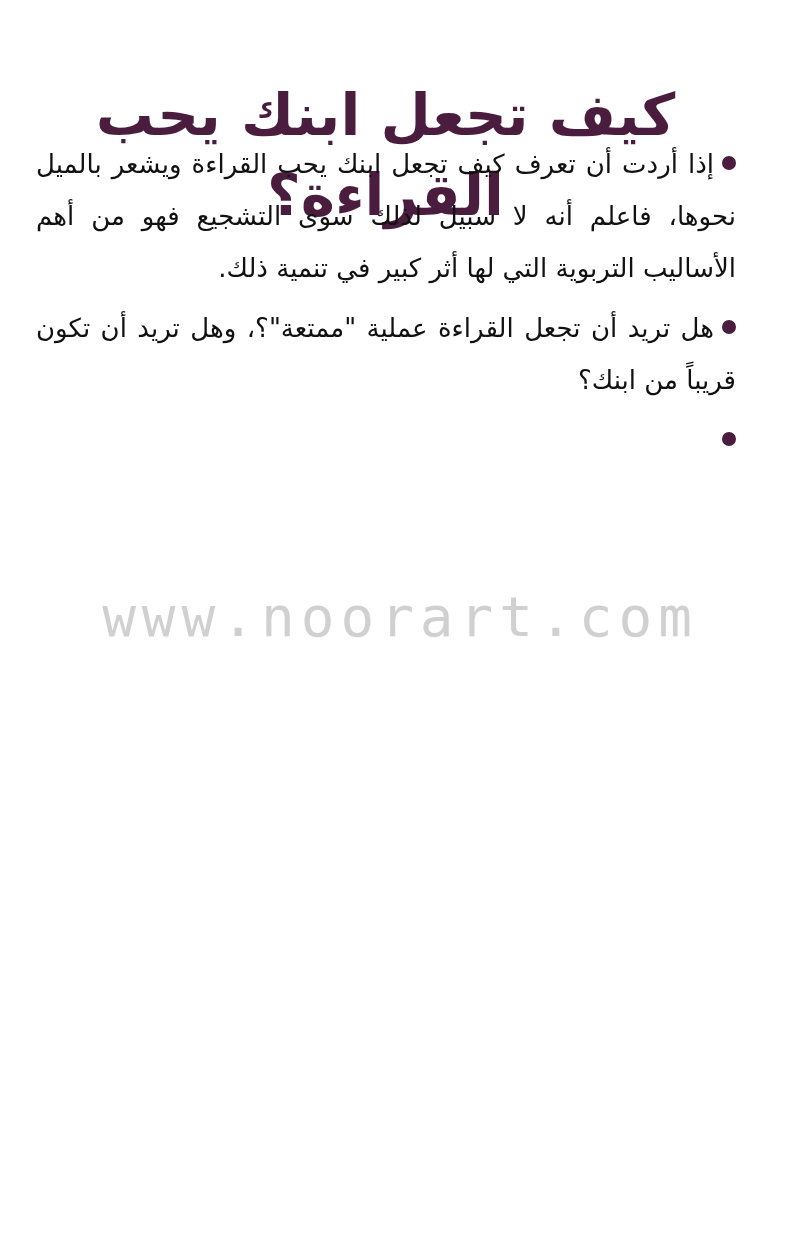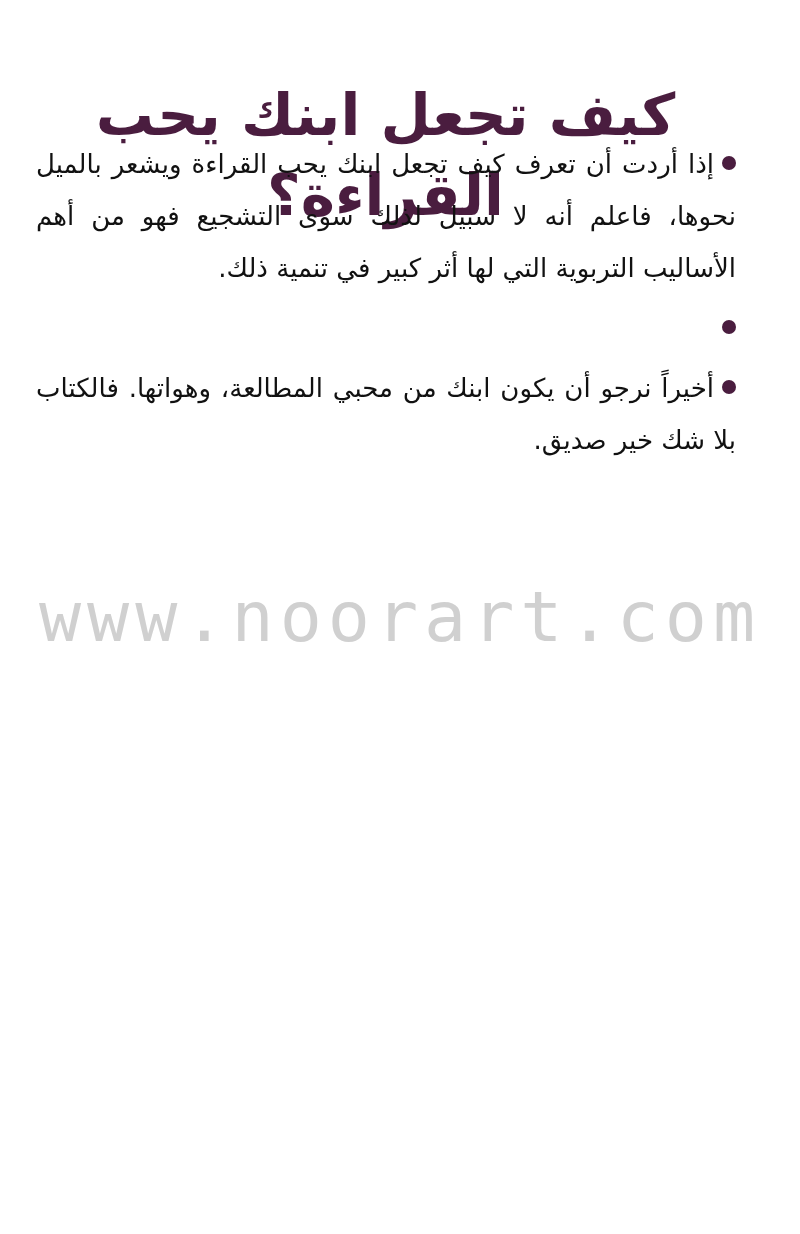--- a/index.html
+++ b/index.html
@@ -17,28 +17,28 @@
   }
   .para {
     font-size: 26px; line-height: 52px; margin: 0 12px 8px 0; text-align-last: right;
   }
   .bullet {
     display: inline-block; width: 14px; height: 14px; border-radius: 50%;
     background: #4a1d3f; margin-left: 8px; vertical-align: middle; position: relative; top: -3px;
   }
   .watermark {
     position: absolute; top: 582px; left: 0; width: 800px; text-align: center;
-    font-family: "DejaVu Sans Mono", monospace; font-size: 70px; color: rgba(150,150,150,0.45);
+    font-family: "DejaVu Sans Mono", monospace; font-size: 56px; color: rgba(150,150,150,0.45);
     letter-spacing: 6px; pointer-events: none; white-space: nowrap; line-height: 70px;
   }
 </style>
 </head>
 <body>
 
 <h1 class="title">كيف تجعل ابنك يحب القراءة؟</h1>
 
 <div class="content">
   <p class="para"><span class="bullet"></span><span>إذا أردت أن تعرف كيف تجعل ابنك يحب القراءة ويشعر بالميل نحوها، فاعلم أنه لا سبيل لذلك سوى التشجيع فهو من أهم الأساليب التربوية التي لها أثر كبير في تنمية ذلك.</span></p>
+  <p class="para"><span class="bullet"></span><span>هل تريد أن تجعل القراءة عملية "ممتعة"؟، وهل تريد أن تكون قريباً من ابنك؟</span></p>
   <p class="para"><span class="bullet"></span></p>
-  <p class="para"><span class="bullet"></span><span>أخيراً نرجو أن يكون ابنك من محبي المطالعة، وهواتها. فالكتاب بلا شك خير صديق.</span></p>
 </div>
 
 <div class="watermark">www.noorart.com</div>
 
 </body></html>

